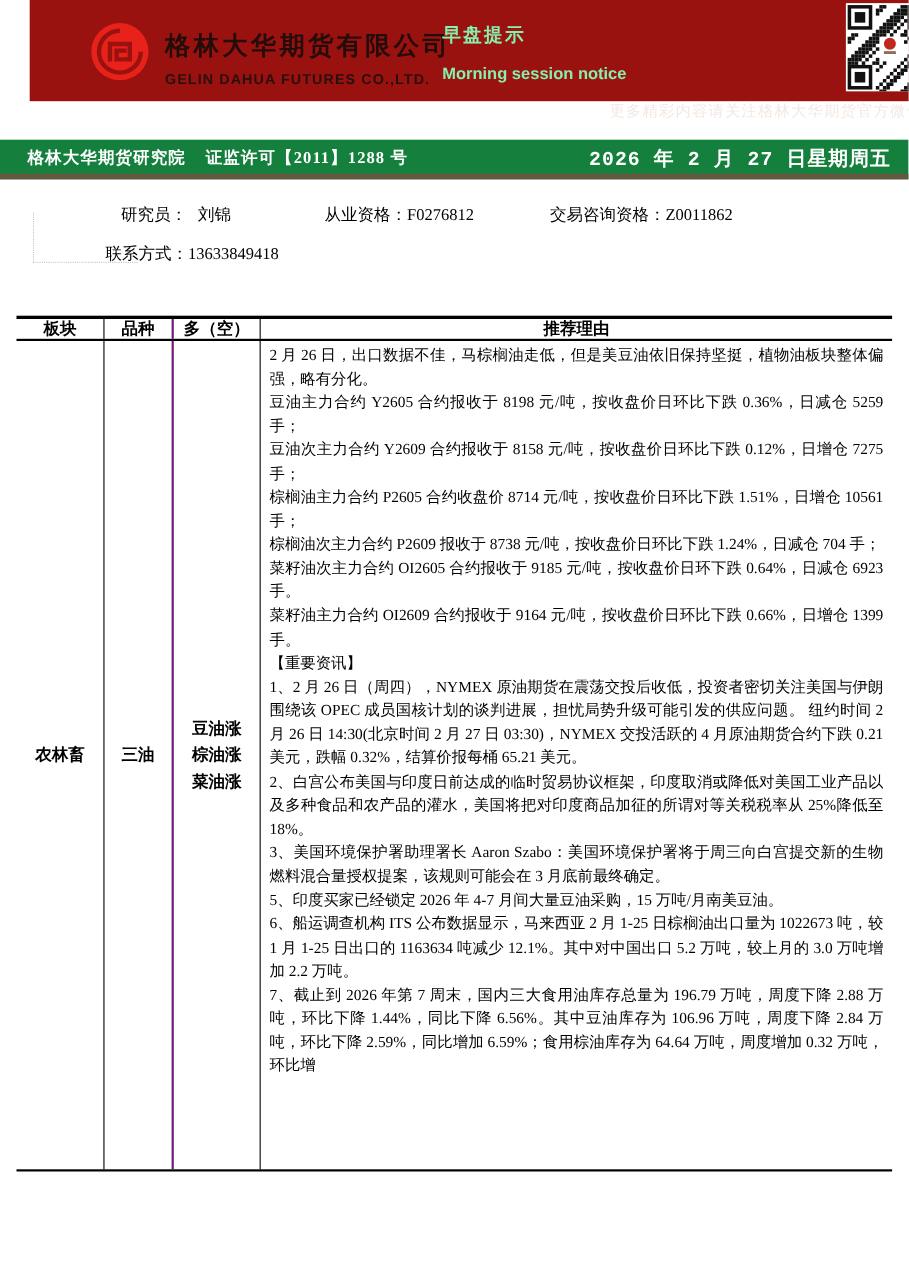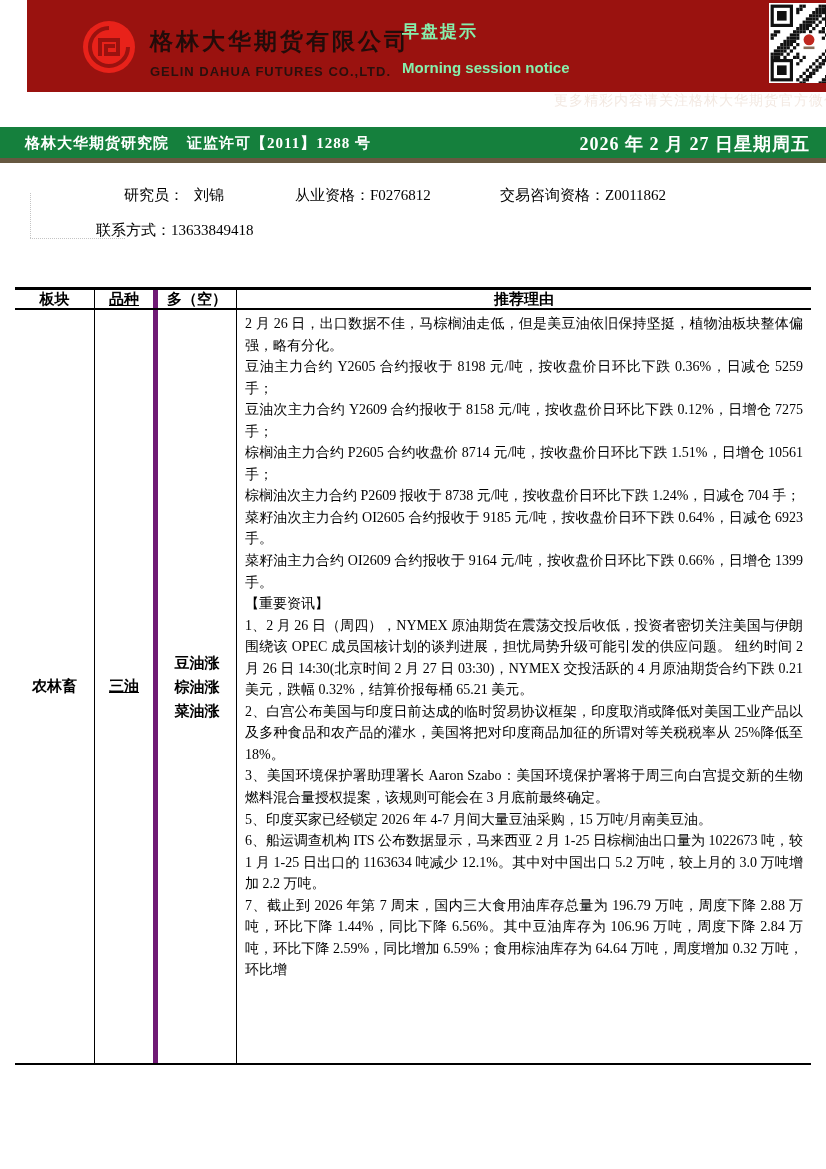--- a/index.html
+++ b/index.html
@@ -51,28 +51,28 @@
     border-bottom: 5px solid #665840;
     color: #fff;
   }
   .subbar-left {
     position: absolute; left: 25px; top: 7px;
     font-size: 15px; font-weight: bold; letter-spacing: 1px;
   }
   .subbar-left .license { margin-left: 18px; }
   .subbar-date {
     position: absolute; right: 16px; top: 5px;
-    font-size: 18px; font-weight: bold; letter-spacing: 1px;
+    font-size: 18px; font-weight: bold; letter-spacing: 1px; font-family: Liberation Mono, monospace;
   }
 
   
   .meta { position: absolute; left: 0; top: 180px; width: 826px; font-size: 15px; }
   .meta-row1 { position: absolute; top: 6px; left: 0; width: 826px; }
   .meta-row2 { position: absolute; top: 41px; left: 0; width: 826px; }
-  .m-researcher { position: absolute; left: 124px; }
+  .m-researcher { position: absolute; left: 110px; }
   .m-qual { position: absolute; left: 295px; }
   .m-consult { position: absolute; left: 500px; }
   .m-contact { position: absolute; left: 96px; }
   .m-name { margin-left: 10px; }
   .dotted-v {
     position: absolute; left: 30px; top: 193px; height: 45px; width: 0;
     border-left: 1px dotted #c4c4c4;
   }
   .dotted-h {
     position: absolute; left: 30px; top: 238px; width: 95px; height: 0;
@@ -82,21 +82,21 @@
   
   .doc-table {
     position: absolute; left: 15px; top: 287px;
     width: 796px;
     border-top: 3px solid #000;
     border-bottom: 2px solid #000;
   }
   .t-head { display: flex; height: 20px; border-bottom: 2px solid #000; }
   .t-body { display: flex; height: 753px; }
   .col-sector  { width: 80px;  border-right: 1px solid #000; }
-  .col-variety { width: 63px;  border-right: 5px solid #701a75; text-decoration: underline; }
+  .col-variety { width: 63px;  border-right: 2px solid #701a75; }
   .col-dir     { width: 79px;  border-right: 1px solid #000; }
   .col-reason  { flex: 1; }
   .t-head > div {
     display: flex; align-items: center; justify-content: center;
     font-size: 15px; font-weight: bold;
   }
   .t-body > div.centered {
     display: flex; align-items: center; justify-content: center;
     font-size: 15px; font-weight: bold; text-align: center;
   }

